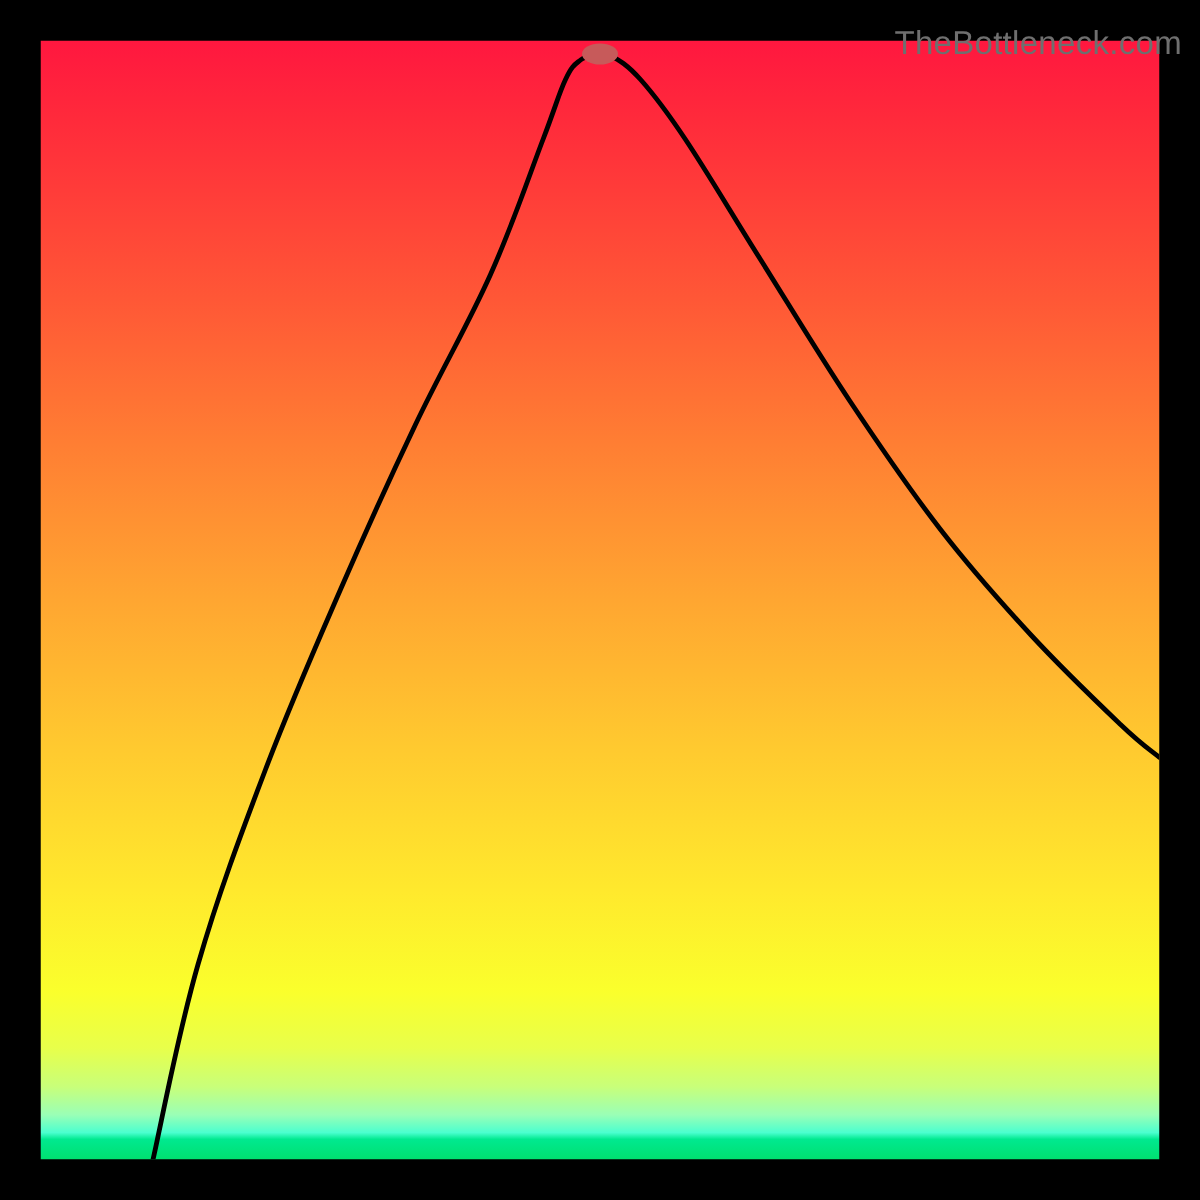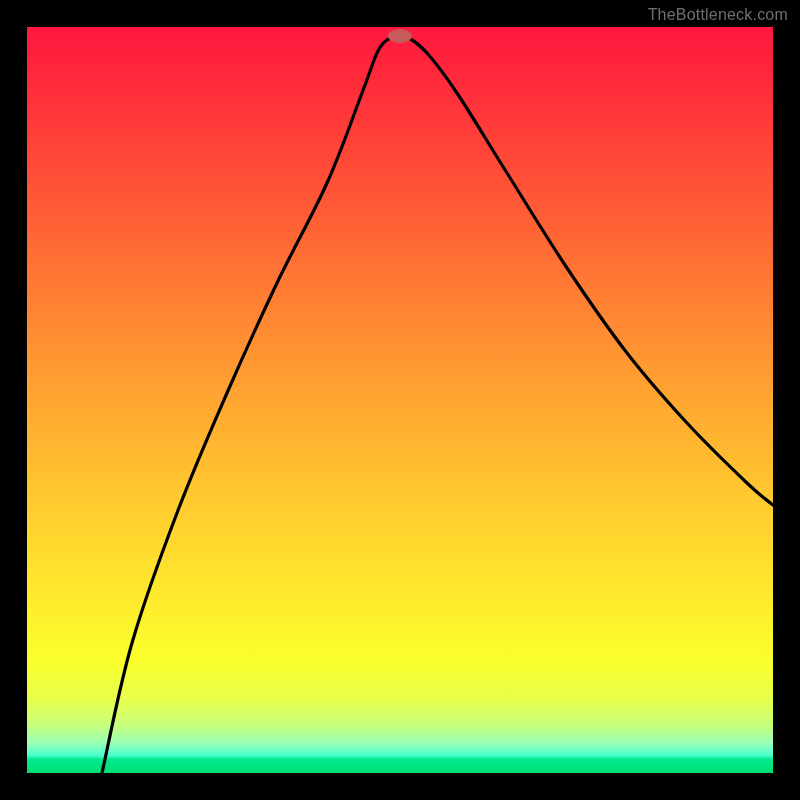--- a/index.html
+++ b/index.html
@@ -12,24 +12,24 @@
     font-family: Arial, Helvetica, sans-serif;
   }
   .frame {
     position: relative;
     width: 800px;
     height: 800px;
     background: #000;
   }
   .watermark {
     position: absolute;
-    top: 6px;
+    top: 16px;
     right: 12px;
     color: #6f6f6f;
-    font-size: 16px;
+    font-size: 22px;
     font-weight: 500;
     letter-spacing: 0.2px;
     z-index: 10;
   }
   .plot-area {
     position: absolute;
     left: 27px;
     top: 27px;
     width: 746px;
     height: 746px;

